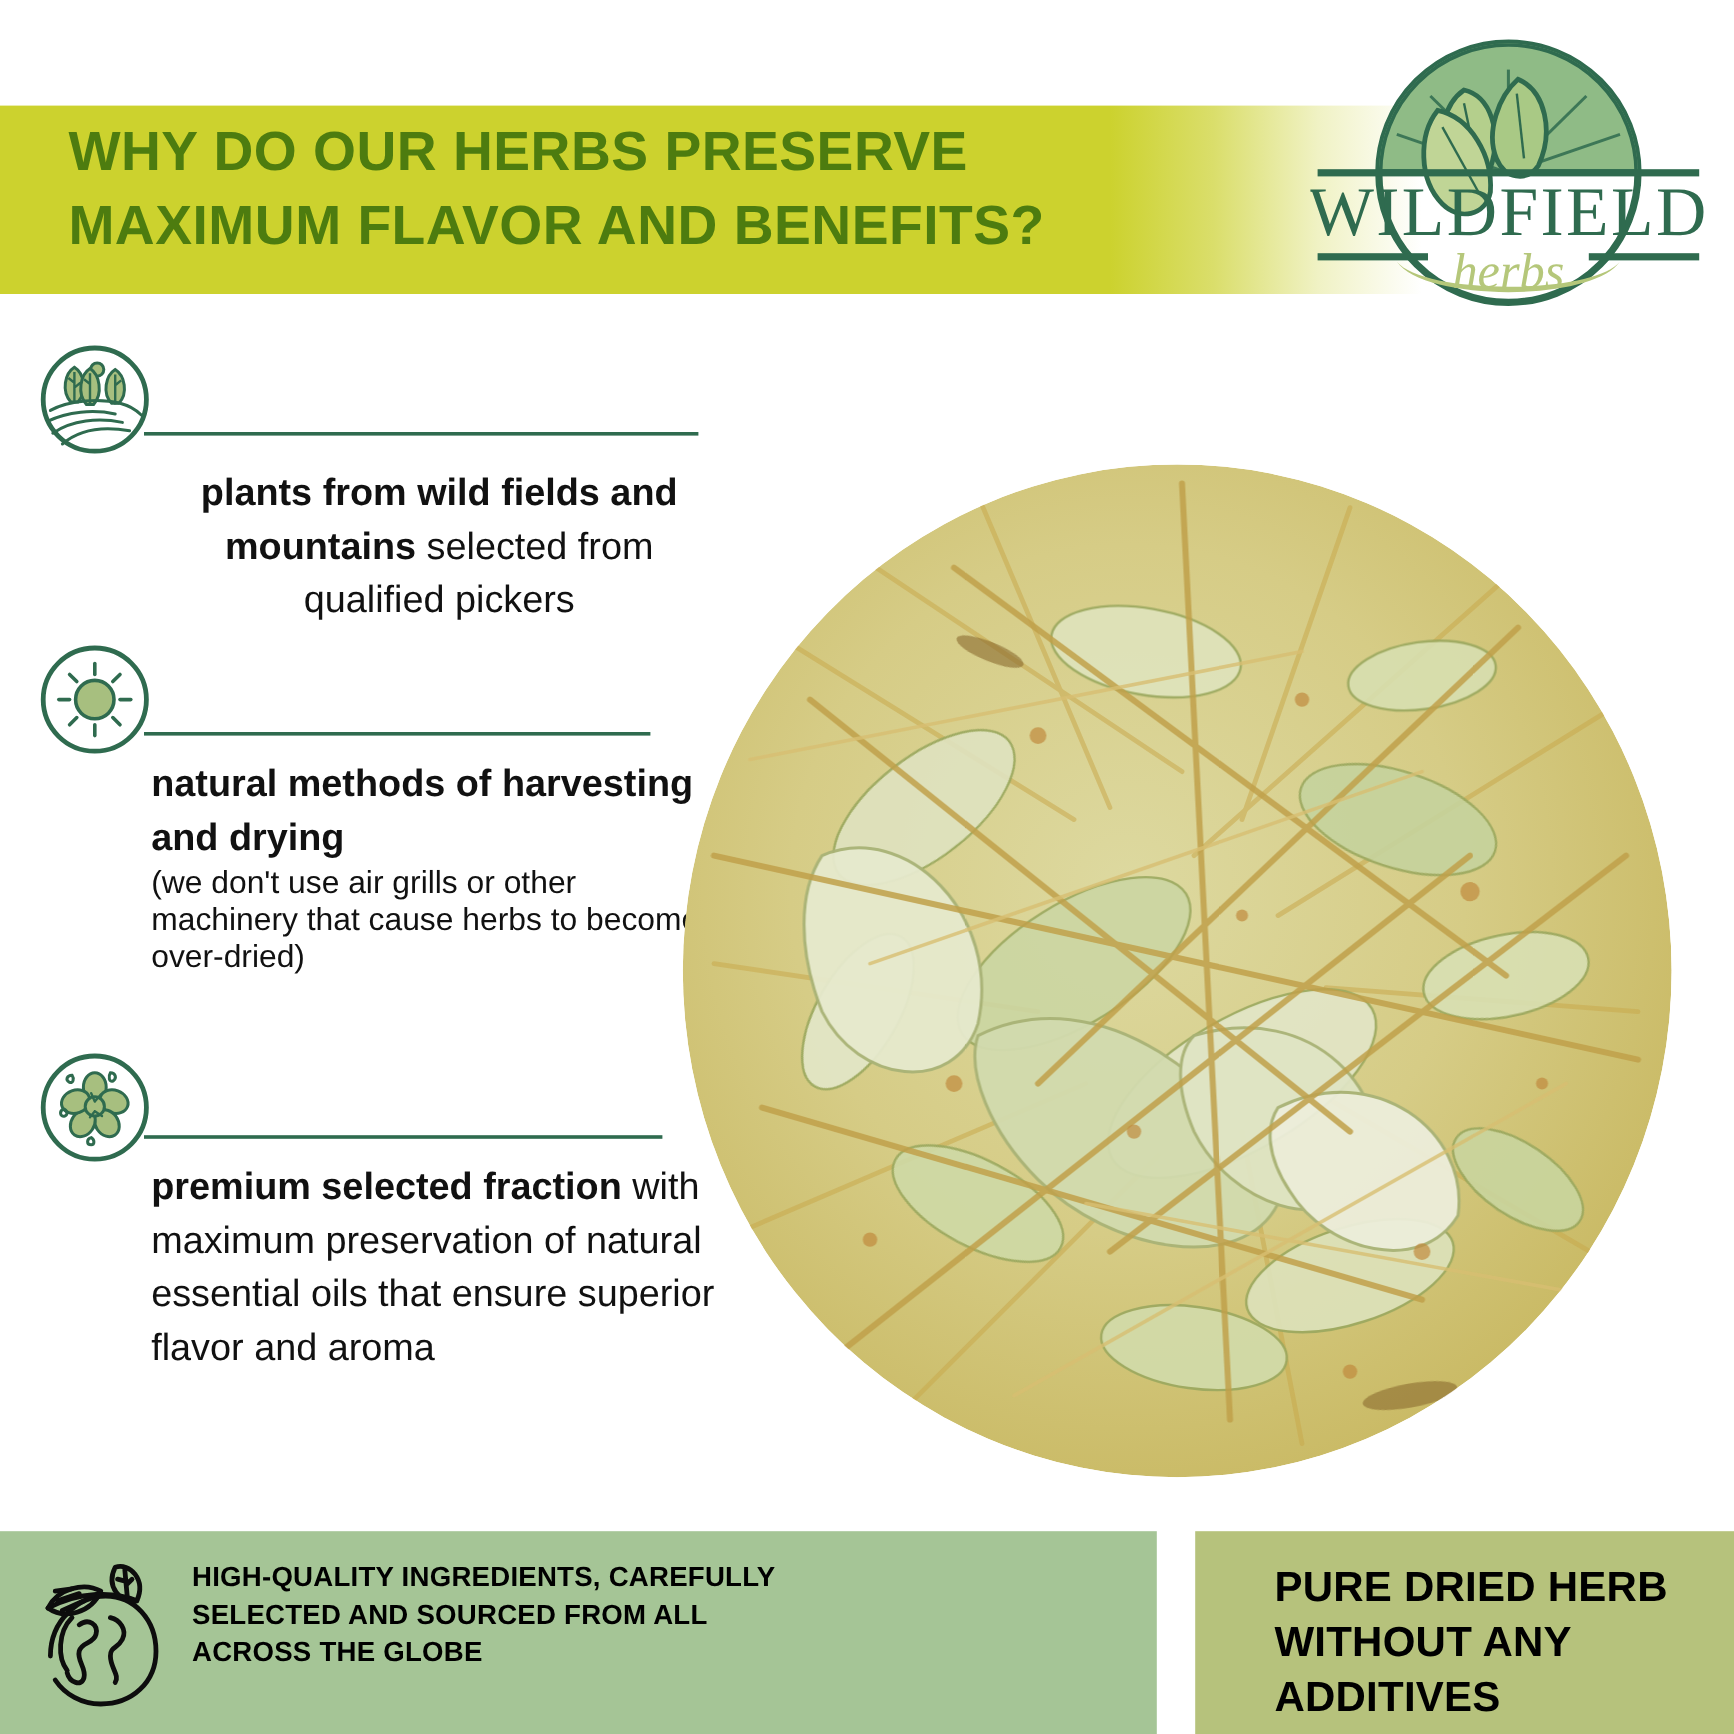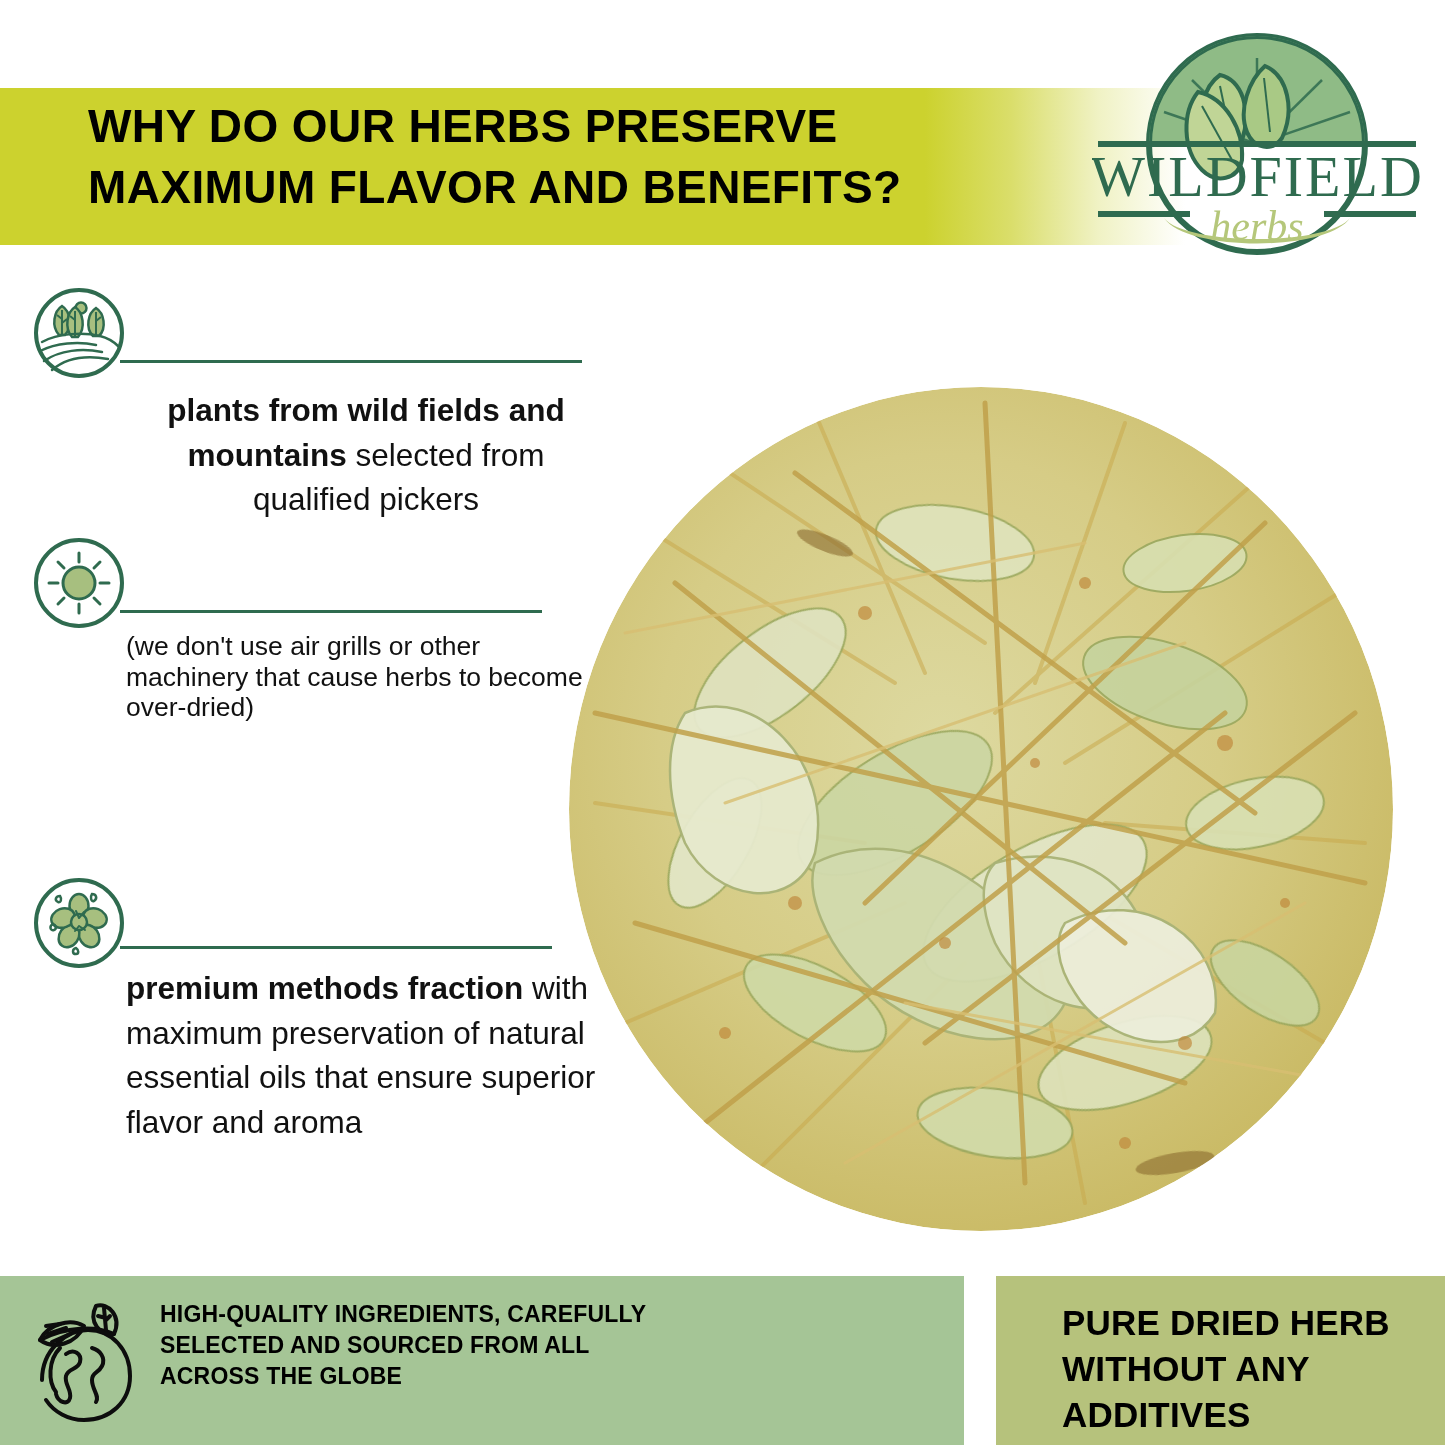--- a/index.html
+++ b/index.html
@@ -33,24 +33,23 @@
   }
   .header-title {
     position: absolute;
     left: 57px;
     top: 96px;
     width: 960px;
     font-size: 46px;
     font-weight: bold;
     line-height: 1.33;
     letter-spacing: 0.4px;
-    color: #000000;
+    color: #4d7c0f;
     text-transform: uppercase;
     white-space: pre-line;
-    margin-left: 31px;
   }
 
   
   .logo-wrap {
     position: absolute;
     left: 1092px;
     top: 28px;
     width: 330px;
     height: 232px;
   }
@@ -252,20 +251,21 @@
         <line x1="68" y1="47" x2="77" y2="47"></line>
         <line x1="26" y1="26" x2="32" y2="32"></line>
         <line x1="62" y1="62" x2="68" y2="68"></line>
         <line x1="68" y1="26" x2="62" y2="32"></line>
         <line x1="32" y1="62" x2="26" y2="68"></line>
       </g>
     </svg>
   </div>
   <div class="feature-rule"></div>
   <div class="feature-text">
+    <b>natural methods of harvesting and drying</b>
     <span class="tight-block">(we don't use air grills or other machinery that cause herbs to become over-dried)</span>
   </div>
 </div>
 
 <div class="feature" id="feature-3">
   <div class="feature-icon">
     <svg viewBox="0 0 94 94" xmlns="http://www.w3.org/2000/svg">
       <circle cx="47" cy="47" r="43" fill="none" stroke="#2f6b4f" stroke-width="4"></circle>
       <g fill="#a7bf7f" stroke="#2f6b4f" stroke-width="2.5">
         <ellipse cx="47" cy="30" rx="9.5" ry="12"></ellipse>
@@ -281,21 +281,21 @@
       <g stroke="#2f6b4f" stroke-width="2.5" fill="none" stroke-linecap="round">
         <path d="M28 20 C24 20 22 24 26 26 C29 27 30 23 28 20 Z"></path>
         <path d="M60 18 C64 18 66 22 62 25 C59 26 58 21 60 18 Z"></path>
         <path d="M21 48 C17 50 18 55 22 54 C25 53 24 49 21 48 Z"></path>
         <path d="M44 72 C40 73 40 78 44 78 C47 78 47 74 44 72 Z"></path>
       </g>
     </svg>
   </div>
   <div class="feature-rule"></div>
   <div class="feature-text">
-    <b>premium methods fraction</b>
+    <b>premium selected fraction</b>
     <span>with maximum preservation of natural essential oils that ensure superior flavor and aroma</span>
   </div>
 </div>
 
 <div class="herb-photo">
   <svg viewBox="0 0 832 852" xmlns="http://www.w3.org/2000/svg">
     <defs>
       <clipPath id="pileClip">
         <ellipse cx="416" cy="426" rx="412" ry="422"></ellipse>
       </clipPath>

